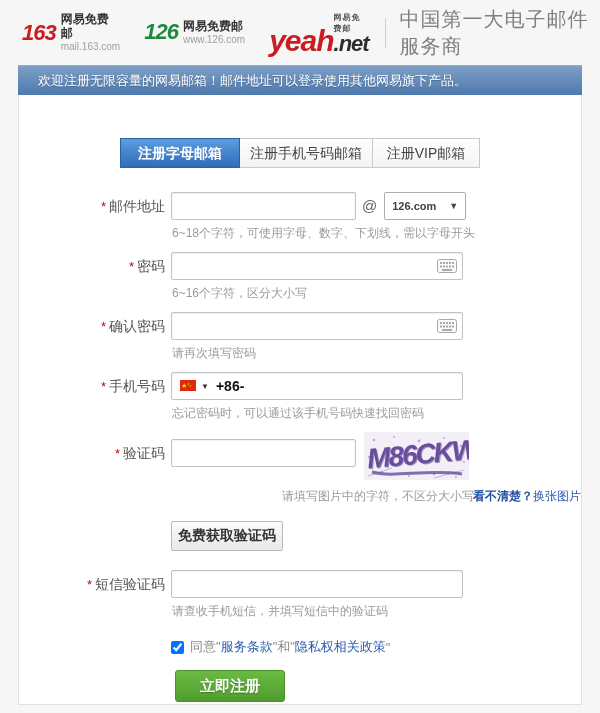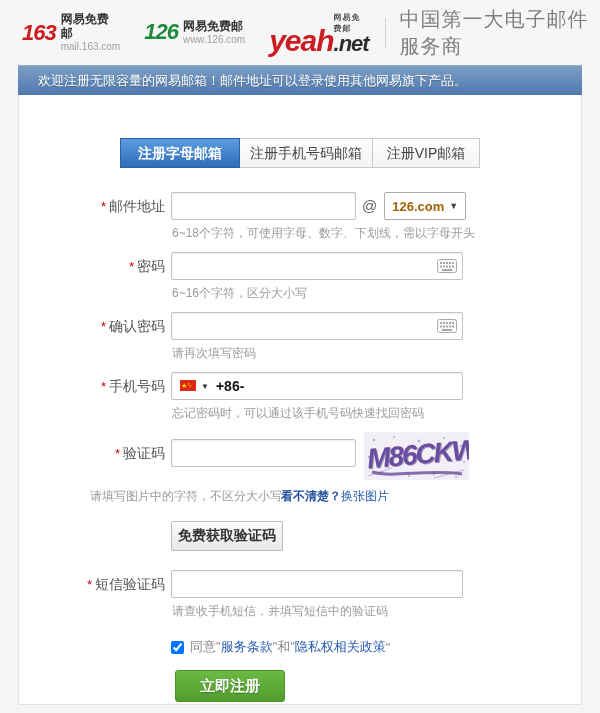--- a/index.html
+++ b/index.html
@@ -44,34 +44,34 @@
   .req { color:#cc0000; margin-right:3px; font-size:13px; }
   .ctrl { margin-left:6px; }
   .txt { width:292px; height:28px; border:1px solid #c2c2c2; border-radius:2px; padding:0 8px; font-size:14px;
          box-shadow:inset 0 1px 2px rgba(0,0,0,.07); background:#fff; outline:none; }
   .txt-short { width:185px; }
   .hint { font-size:12px; color:#9b9b9b; line-height:15px; margin:6px 0 11px 1px; white-space:nowrap; }
   .inline { display:flex; align-items:center; }
   .at { margin:0 7px 0 6px; font-size:15px; color:#666; line-height:28px; }
   .dom-select { width:82px; height:28px; border:1px solid #adadad; border-radius:2px; background:#fff;
     display:flex; align-items:center; justify-content:space-between; padding:0 7px; cursor:pointer; }
-  .dom-select b { font-size:13px; color:#a16207; }
+  .dom-select b { font-size:11px; color:#404040; }
   .caret { font-size:9px; color:#444; }
   .kb-wrap { position:relative; }
   .kb-icon { position:absolute; right:6px; top:7px; cursor:pointer; }
   .phone-box { width:292px; height:28px; border:1px solid #c2c2c2; border-radius:2px; background:#fff;
     box-shadow:inset 0 1px 2px rgba(0,0,0,.07); display:flex; align-items:center; padding:0 8px; }
   .flag { margin-right:3px; }
   .phone-caret { font-size:8px; color:#333; margin:0 7px 0 2px; }
   .phone-prefix { font-size:14px; font-weight:bold; color:#111; }
 
   .cap-row { align-items:flex-start; }
   .cap-input { margin-top:7px; }
   .cap-img { margin-left:8px; cursor:default; }
-  .cap-hints { display:flex; margin:4px 0 0 71px; }
+  .cap-hints { display:flex; margin:4px 0 0 116px;justify-content:flex-end; }
   .cap-hint { font-size:12px; color:#9b9b9b; width:191px; flex-shrink:0; white-space:nowrap; }
   .link { font-size:12px; color:#2a5db0; text-decoration:none; white-space:nowrap; cursor:pointer; }
   .link-strong { font-weight:bold; color:#23509e; }
 
   .getcode-btn { margin:16px 0 0 152px; width:112px; height:30px; border:1px solid #b9b9b9; border-radius:2px;
     background:linear-gradient(#fcfcfc,#e8e8e8); font-size:14px; font-weight:bold; color:#333; cursor:pointer;
     font-family:"Liberation Sans","DejaVu Sans",sans-serif; }
   .sms-group { margin-top:19px; }
 
   .agree { display:flex; align-items:center; margin:8px 0 0 152px; font-size:13px; color:#898989; }

